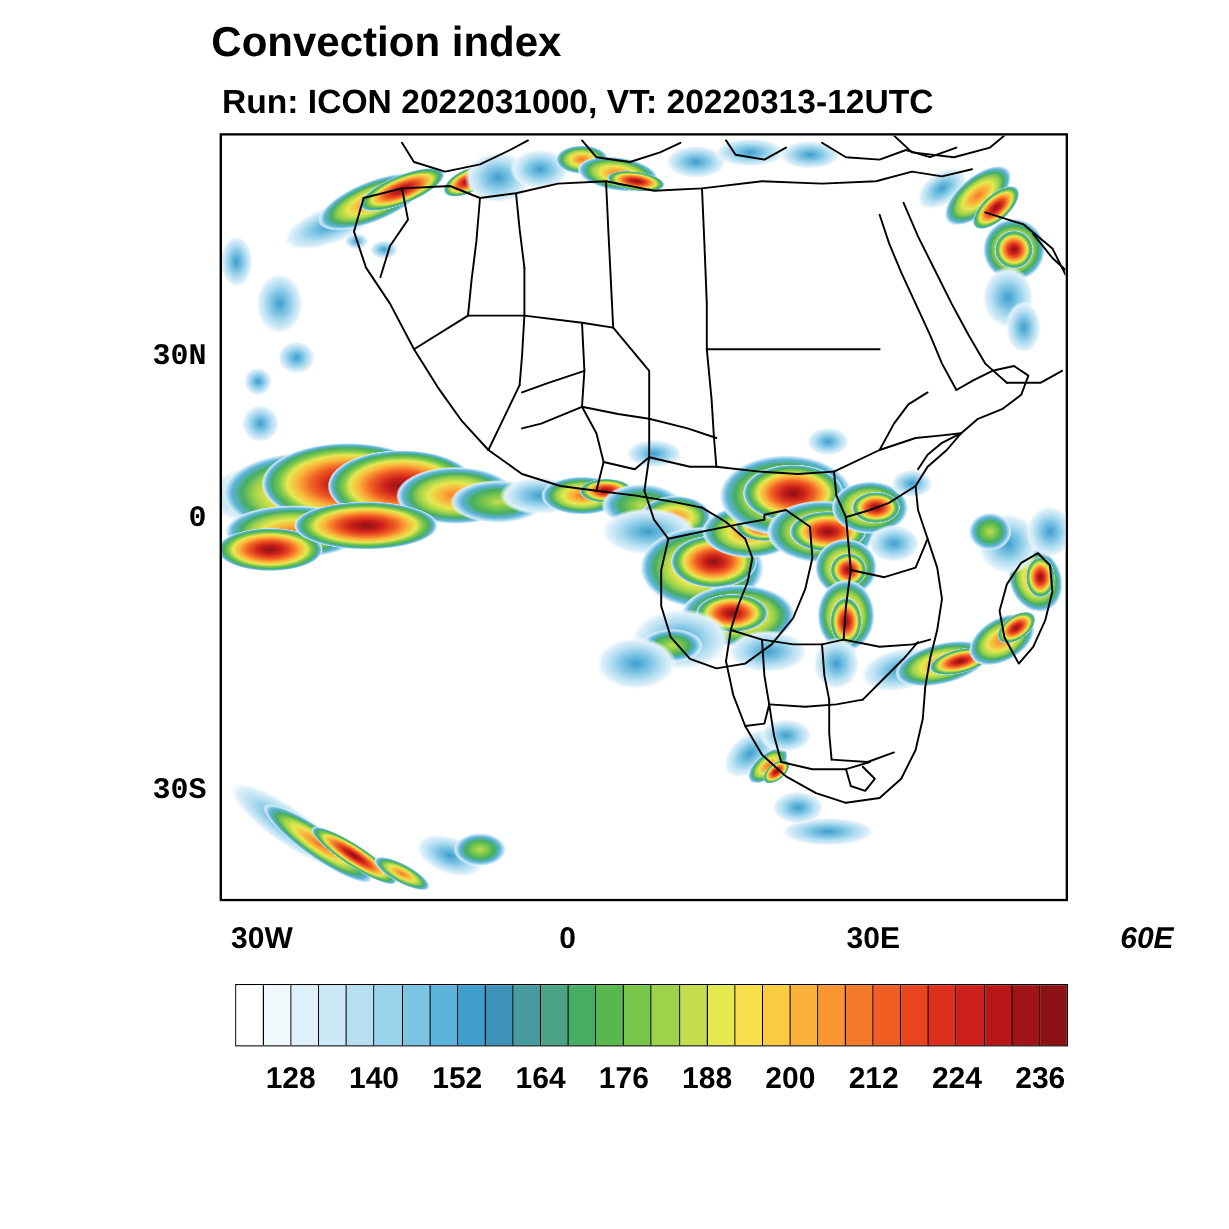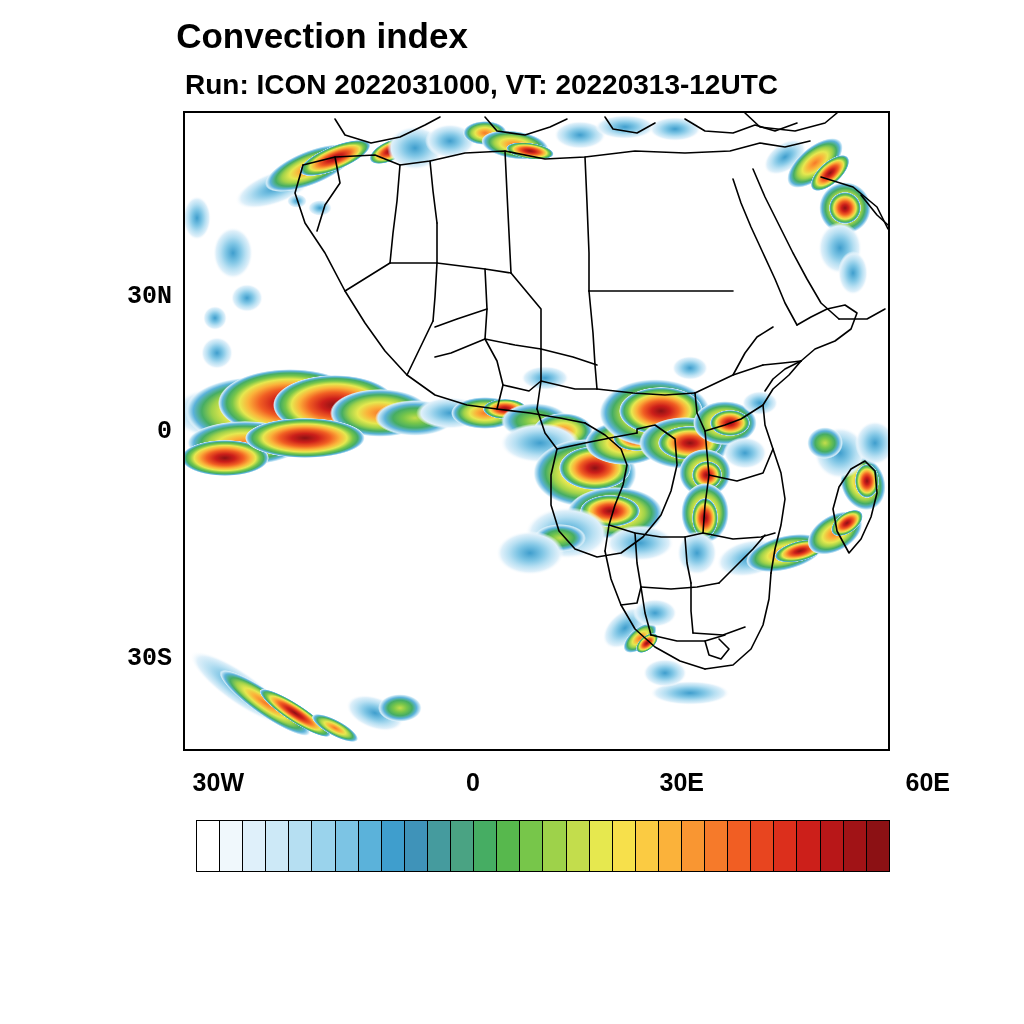--- a/index.html
+++ b/index.html
@@ -409,22 +409,22 @@
 
   <div id="ylabels">
     <div class="ytick" style="top:173px;">30N</div>
     <div class="ytick" style="top:308px;">0</div>
     <div class="ytick" style="top:535px;">30S</div>
   </div>
 
   <div id="xlabels">
     <div class="xtick" style="left:124px;">30W</div>
     <div class="xtick" style="left:360px;">0</div>
-    <div class="xtick" style="left:584px;">30E</div>
-    <div class="xtick" style="left:830px;">60E</div>
+    <div class="xtick" style="left:630px;">30E</div>
+    <div class="xtick" style="left:858px;font-style:italic;">60E</div>
   </div>
 
   <div id="colorbar">
       <div class="cb-cell" style="background: rgb(255, 255, 255);"></div>
       <div class="cb-cell" style="background: rgb(240, 248, 252);"></div>
       <div class="cb-cell" style="background: rgb(223, 240, 250);"></div>
       <div class="cb-cell" style="background: rgb(205, 233, 247);"></div>
       <div class="cb-cell" style="background: rgb(182, 223, 242);"></div>
       <div class="cb-cell" style="background: rgb(154, 211, 236);"></div>
       <div class="cb-cell" style="background: rgb(124, 196, 228);"></div>
@@ -445,14 +445,26 @@
       <div class="cb-cell" style="background: rgb(249, 150, 50);"></div>
       <div class="cb-cell" style="background: rgb(246, 122, 42);"></div>
       <div class="cb-cell" style="background: rgb(241, 94, 35);"></div>
       <div class="cb-cell" style="background: rgb(232, 69, 31);"></div>
       <div class="cb-cell" style="background: rgb(220, 47, 28);"></div>
       <div class="cb-cell" style="background: rgb(204, 31, 26);"></div>
       <div class="cb-cell" style="background: rgb(184, 23, 24);"></div>
       <div class="cb-cell" style="background: rgb(161, 19, 22);"></div>
       <div class="cb-cell" style="background: rgb(140, 17, 20);"></div>
     </div>
+  <div id="cblabels">
+      <div class="cbtick" style="left: 46.2667px;">128</div>
+      <div class="cbtick" style="left: 115.667px;">140</div>
+      <div class="cbtick" style="left: 185.067px;">152</div>
+      <div class="cbtick" style="left: 254.467px;">164</div>
+      <div class="cbtick" style="left: 323.867px;">176</div>
+      <div class="cbtick" style="left: 393.267px;">188</div>
+      <div class="cbtick" style="left: 462.667px;">200</div>
+      <div class="cbtick" style="left: 532.067px;">212</div>
+      <div class="cbtick" style="left: 601.467px;">224</div>
+      <div class="cbtick" style="left: 670.867px;">236</div>
+    </div>
 
 </div>
 
 </body></html>

